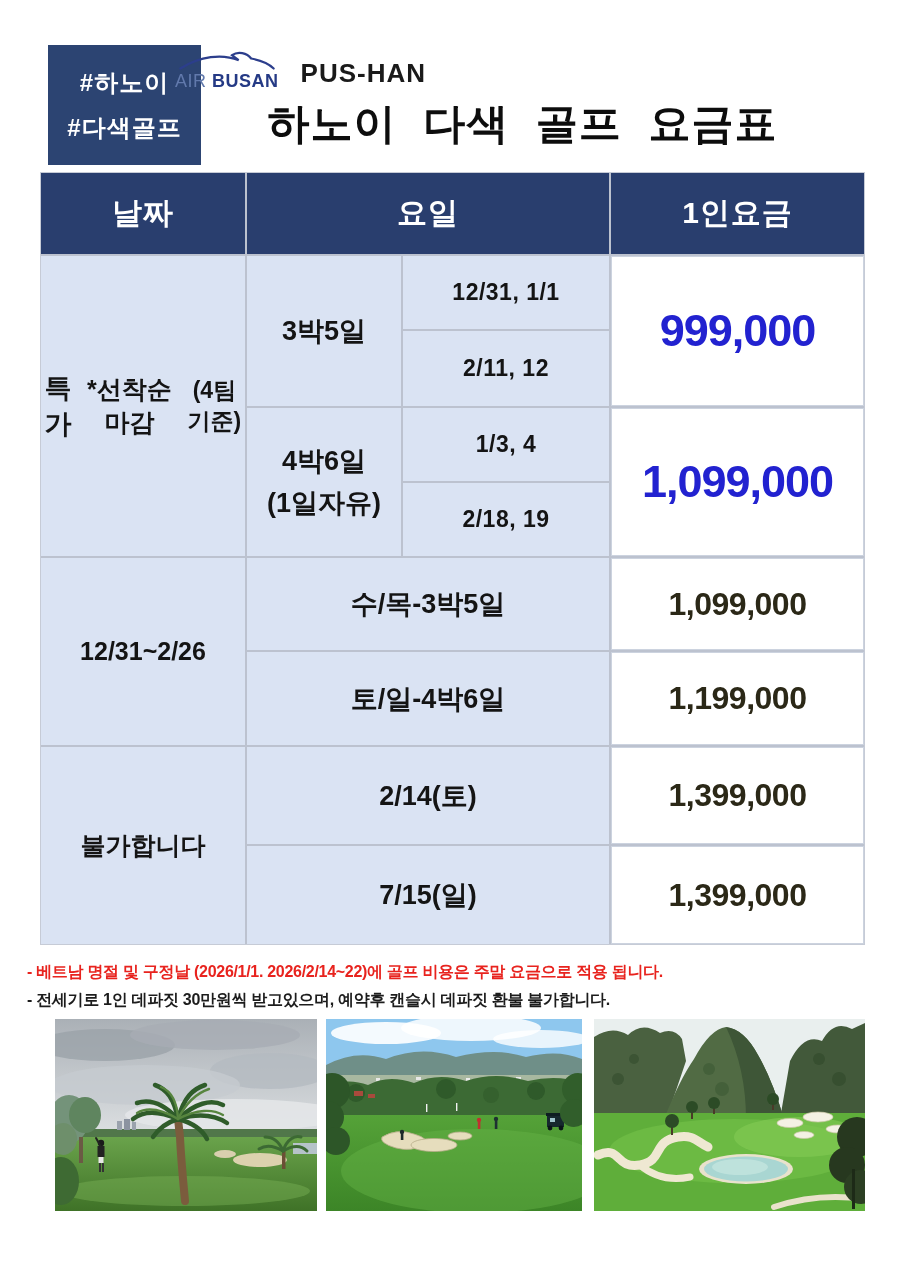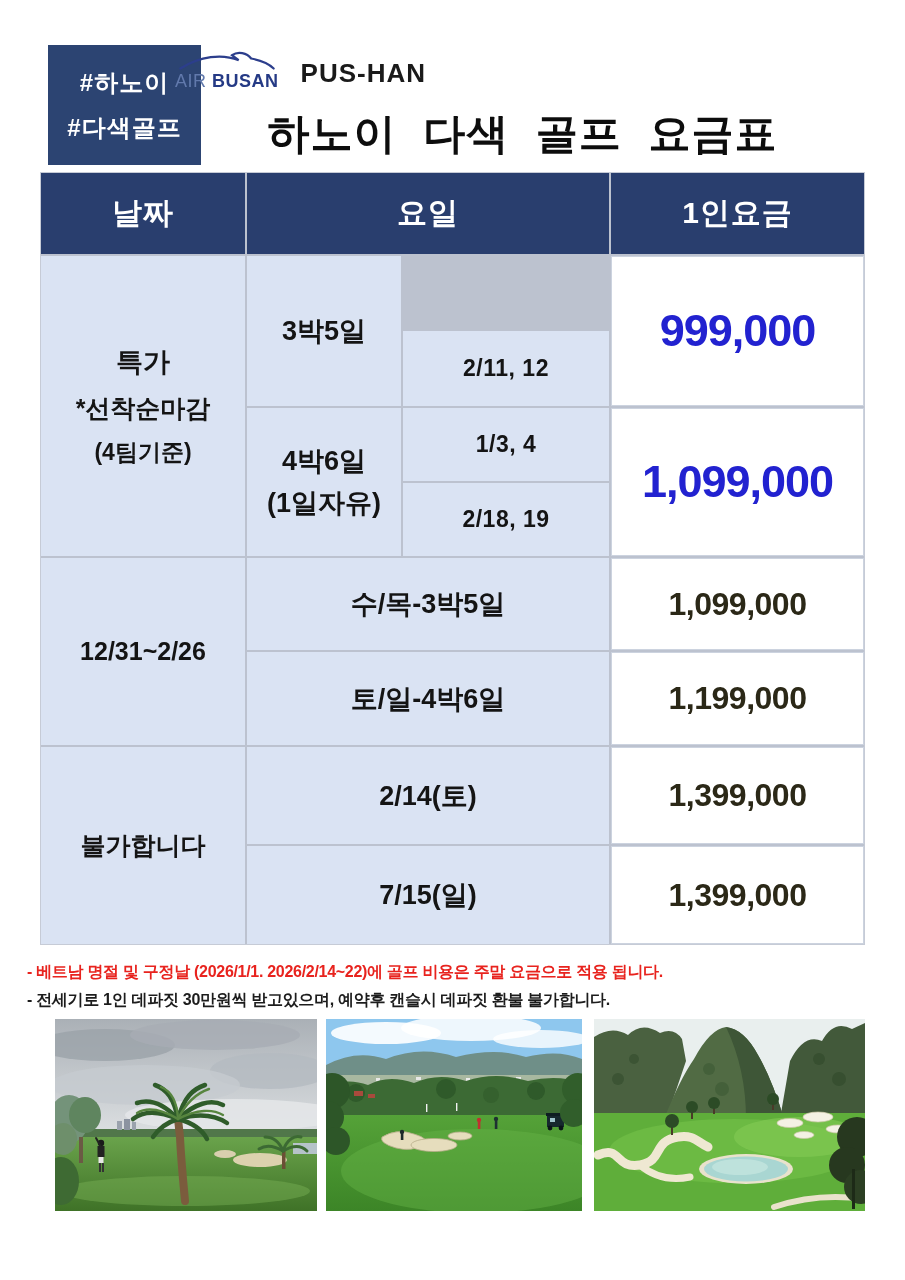--- a/index.html
+++ b/index.html
@@ -13,33 +13,33 @@
     align-items: center; justify-content: center; gap: 13px;
     font-weight: bold; font-size: 24px; letter-spacing: 1px;
   }
   .header-block { position: absolute; left: 175px; top: 46px; width: 695px; text-align: center; }
   .logo-row { display: flex; align-items: flex-end; gap: 22px; height: 44px; }
   .airbusan { display: flex; flex-direction: column; align-items: center; line-height: 1; }
   .airbusan .wordmark { font-size: 18px; letter-spacing: .5px; }
   .airbusan .air { color: #6179ac; font-weight: 500; }
   .airbusan .busan { color: #253a85; font-weight: 800; }
   .route { font-size: 26px; font-weight: 800; color: #1a1a1a; letter-spacing: 1px; padding-bottom: 1px; }
-  .page-title { margin-top: 16px; font-size: 42px; font-weight: 800; color: #0d0d0d; word-spacing: 14px; letter-spacing: 1px; }
+  .page-title { margin-top: 6px; font-size: 42px; font-weight: 800; color: #0d0d0d; word-spacing: 14px; letter-spacing: 1px; }
 
   
   .pricetable {
     position: absolute; left: 40px; top: 172px; width: 825px;
     display: grid; gap: 2px; background: #bcc2cf; border: 1px solid #c6cbd6;
     grid-template-columns: 204px 154px 206px 1fr;
     grid-template-rows: 81px 73px 75px 73px 73px 92px 93px 97px 98px;
   }
   .cell { display: flex; align-items: center; justify-content: center; text-align: center; font-weight: bold; }
   .head { background: #293e6e; color: #ffffff; font-size: 30px; letter-spacing: 1px; text-align: right; }
   .lav  { background: #dae3f3; color: #141414; }
-  .label { flex-direction: column; gap: 12px; font-size: 25px; }
+  .label { flex-direction: row; gap: 12px; font-size: 25px; }
   .label .l0 { font-size: 27px; }
   .label .l2 { font-size: 23px; }
   .dur  { flex-direction: column; gap: 6px; font-size: 27px; align-items: center; }
   .date { font-size: 23px; letter-spacing: .5px; }
   .day  { font-size: 27px; }
   .price { background: #ffffff; border: 1px solid #ccd3df; }
   .price.blue { color: #2222d0; font-size: 45px; letter-spacing: -1px; }
   .price.dark { color: #2b2817; font-size: 32px; letter-spacing: -.5px; }
 
   
@@ -86,20 +86,21 @@
 
   <div class="cell lav label" style="grid-area:2/1/6/2">
     <div class="l0">특가</div>
     <div class="l1">*선착순마감</div>
     <div class="l2">(4팀기준)</div>
   </div>
 
   <div class="cell lav dur" style="grid-area:2/2/4/3">
     <div>3박5일</div>
   </div>
+  <div class="cell lav date" style="grid-area:2/3/3/4">12/31,  1/1</div>
   <div class="cell lav date" style="grid-area:3/3/4/4">2/11,  12</div>
   <div class="cell price blue" style="grid-area:2/4/4/5">999,000</div>
 
   <div class="cell lav dur" style="grid-area:4/2/6/3">
     <div>4박6일</div>
     <div>(1일자유)</div>
   </div>
   <div class="cell lav date" style="grid-area:4/3/5/4">1/3,  4</div>
   <div class="cell lav date" style="grid-area:5/3/6/4">2/18,  19</div>
   <div class="cell price blue" style="grid-area:4/4/6/5">1,099,000</div>

